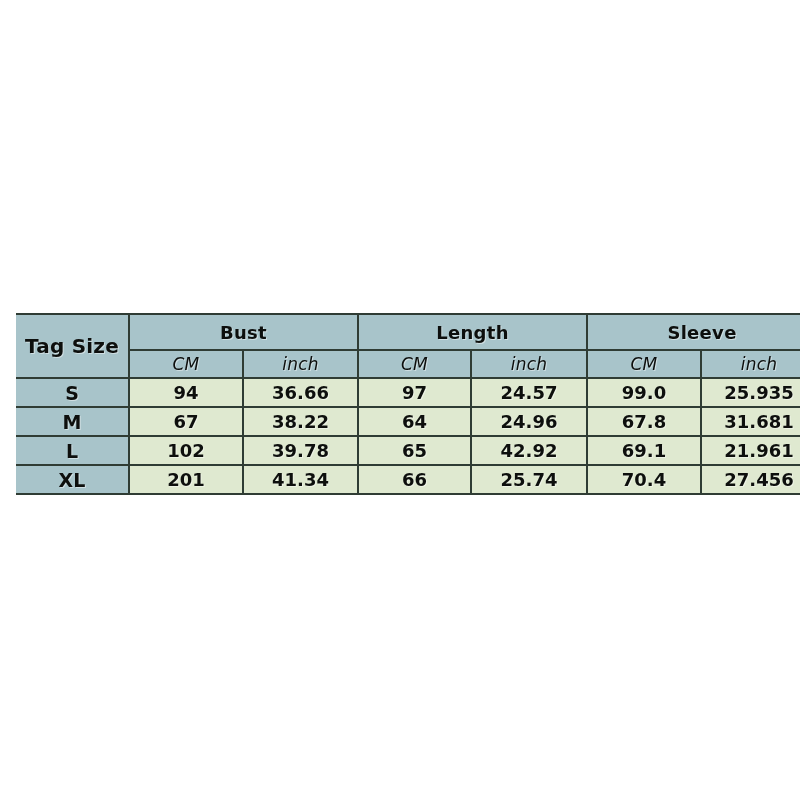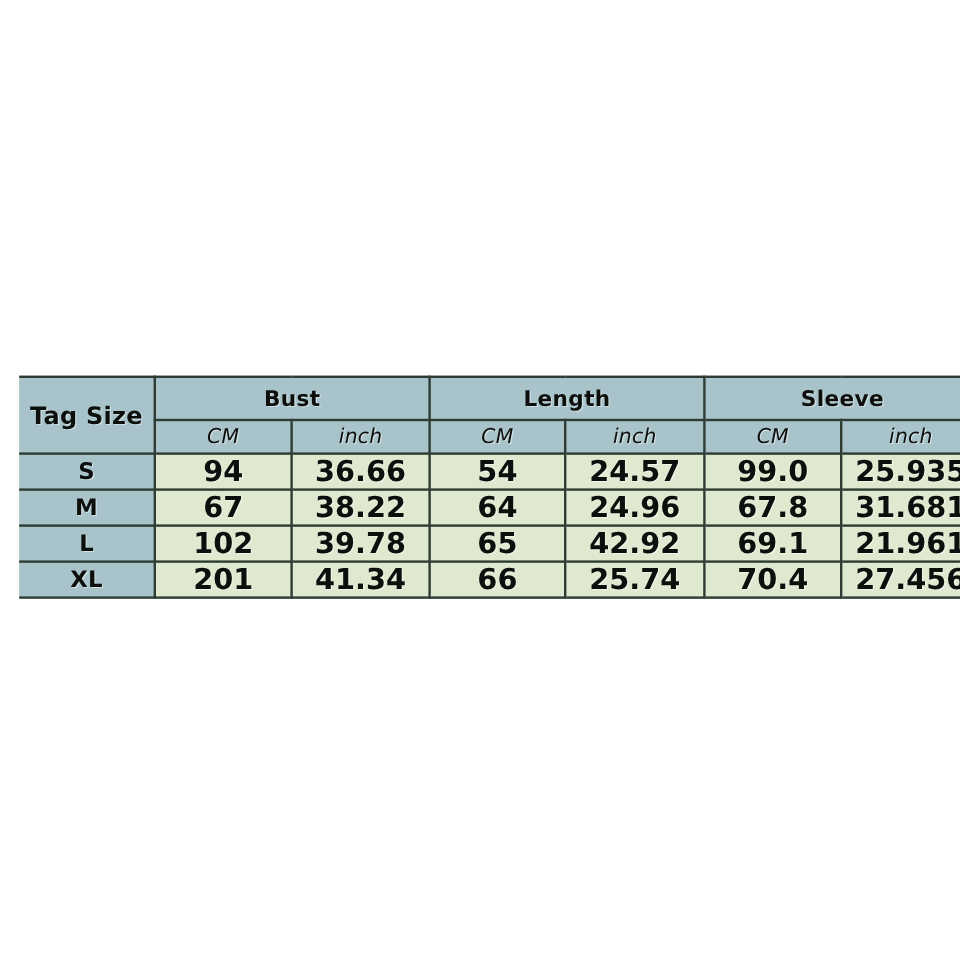--- a/index.html
+++ b/index.html
@@ -72,21 +72,21 @@
   .size-cell {
     background: #a8c4ca;
     height: 27px;
     font-size: 19px;
     font-weight: bold;
   }
 
   .val-cell {
     background: #dfe9d0;
     height: 27px;
-    font-size: 24px;
+    font-size: 18px;
     font-weight: bold;
   }
 
   
   col.c-tag    { width: 113px; }
   col.c-bcm    { width: 114px; }
   col.c-binch  { width: 115px; }
   col.c-lcm    { width: 113px; }
   col.c-linch  { width: 116px; }
   col.c-scm    { width: 114px; }
@@ -120,21 +120,21 @@
         <th class="hdr sub-label">inch</th>
         <th class="hdr sub-label">CM</th>
         <th class="hdr sub-label">inch</th>
       </tr>
     </thead>
     <tbody>
       <tr>
         <td class="size-cell">S</td>
         <td class="val-cell">94</td>
         <td class="val-cell">36.66</td>
-        <td class="val-cell">54</td>
+        <td class="val-cell">97</td>
         <td class="val-cell">24.57</td>
         <td class="val-cell">99.0</td>
         <td class="val-cell">25.935</td>
       </tr>
       <tr>
         <td class="size-cell">M</td>
         <td class="val-cell">67</td>
         <td class="val-cell">38.22</td>
         <td class="val-cell">64</td>
         <td class="val-cell">24.96</td>

